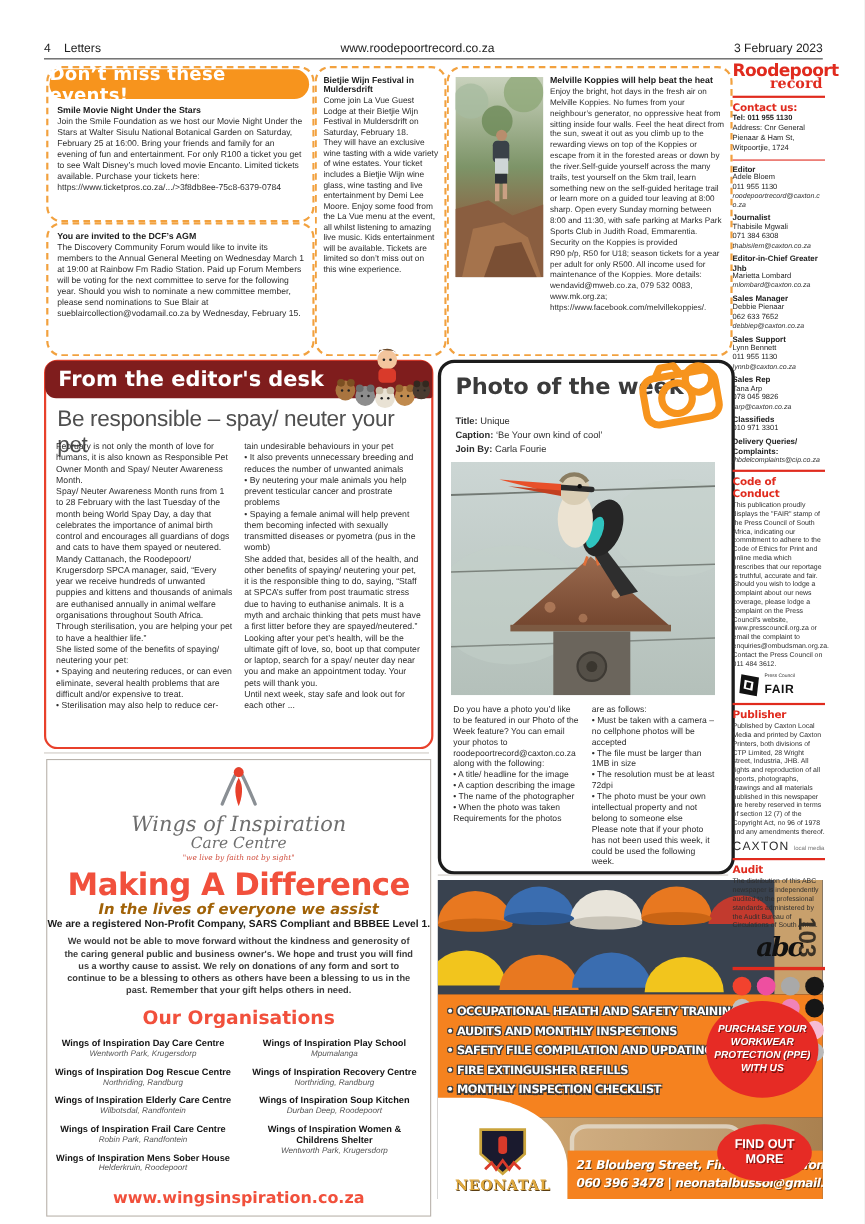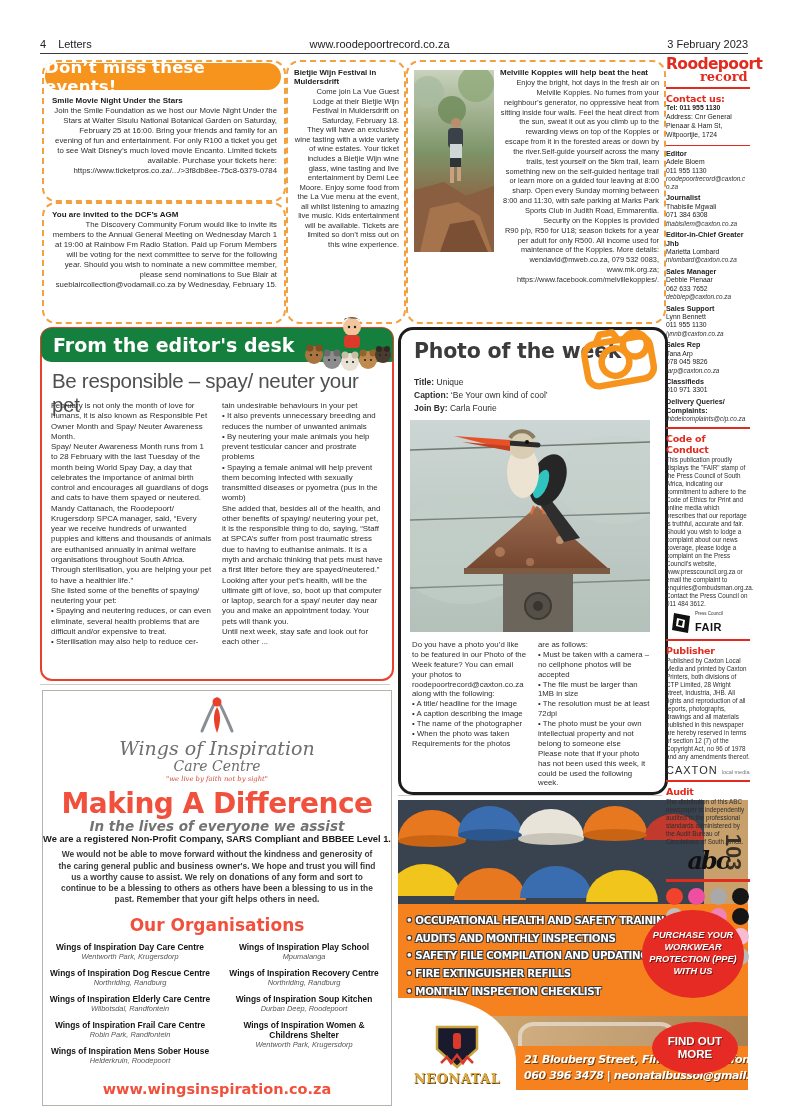--- a/index.html
+++ b/index.html
@@ -10,24 +10,24 @@
             border-bottom:1.4px solid #3c3c3c;display:flex;align-items:flex-end;
             justify-content:space-between;font-size:11px;color:#222;padding-bottom:3px;}
   .masthead .pgno{margin-right:12px;}
   .masthead .left{display:flex;}
   
   .wavybox{position:absolute;border:2px dashed #f2a13e;border-radius:14px;background:#fff;}
   .events-banner{position:absolute;left:45px;top:63px;width:236px;height:27px;background:#f7941d;
                  border-radius:15px;color:#fff;font-family:"DejaVu Sans",sans-serif;font-weight:800;
                  font-size:16.5px;display:flex;align-items:center;justify-content:center;letter-spacing:.2px;z-index:3;}
   .ev-head{font-size:8px;font-weight:bold;color:#1c1c1c;margin:0 0 1px 0;}
-  .ev-body{font-size:7.8px;line-height:1.28;color:#2e2e2e;white-space:pre-line;text-align:right;}
+  .ev-body{font-size:7.8px;line-height:1.28;color:#2e2e2e;white-space:pre-line;}
   
   .ed-box{position:absolute;left:40px;top:327px;width:350px;height:350px;border:2.5px solid #e8402b;border-radius:12px;background:#fff;}
-  .ed-banner{position:absolute;left:-1px;top:-1px;right:-1px;height:34px;background:#15803d;
+  .ed-banner{position:absolute;left:-1px;top:-1px;right:-1px;height:34px;background:#7f1d1d;
              border-radius:10px 10px 2px 10px;color:#fff;font-family:"DejaVu Sans",sans-serif;
              font-weight:800;font-size:19px;display:flex;align-items:center;padding-left:12px;}
   .ed-headline{position:absolute;left:10px;top:40px;right:8px;font-size:20.5px;color:#4f4f4f;
                font-weight:400;letter-spacing:-.3px;}
   .ed-cols{position:absolute;left:9px;top:72px;right:9px;bottom:6px;display:flex;gap:10px;}
   .ed-col{width:162px;font-size:7.9px;line-height:1.3;color:#2e2e2e;white-space:pre-line;}
   .mascot{position:absolute;right:0px;top:-16px;z-index:4;}
   
   .pw-box{position:absolute;left:398px;top:327px;width:264px;height:462px;border:3px solid #1c1c1c;
           border-radius:15px;background:#fff;}
@@ -39,21 +39,21 @@
   .pw-photo{position:absolute;left:9px;top:90px;width:240px;height:212px;}
   .pw-cols{position:absolute;left:11px;right:9px;top:310px;display:flex;gap:12px;}
   .pw-col{width:114px;font-size:7.8px;line-height:1.27;color:#2e2e2e;white-space:pre-line;}
   
   .wi-box{position:absolute;left:42px;top:690px;width:348px;height:414px;border:1px solid #b9b2ab;
           background:#fff;text-align:center;}
   .wi-logo-script{font-family:"DejaVu Serif",serif;font-style:italic;color:#6e6e6e;font-size:19px;line-height:1.02;}
   .wi-logo-script2{font-family:"DejaVu Serif",serif;font-style:italic;color:#6e6e6e;font-size:14px;}
   .wi-tag{font-family:"DejaVu Serif",serif;font-style:italic;color:#cf4a3a;font-size:6.8px;margin-top:1px;}
   .wi-mad{color:#f1503c;font-weight:800;font-size:28px;letter-spacing:-.5px;margin-top:4px;font-family:"DejaVu Sans",sans-serif;}
-  .wi-sub{color:#737373;font-weight:800;font-style:italic;font-size:13.5px;margin-top:-2px;font-family:"DejaVu Sans",sans-serif;}
+  .wi-sub{color:#a16207;font-weight:800;font-style:italic;font-size:13.5px;margin-top:-2px;font-family:"DejaVu Sans",sans-serif;}
   .wi-reg{font-size:9.3px;font-weight:bold;color:#1c1c1c;}
   .wi-para{font-size:8.4px;font-weight:600;color:#3d3d3d;line-height:1.34;margin:5px 13px 0 13px;}
   .wi-orghead{color:#f1503c;font-weight:800;font-size:17px;margin-top:9px;font-family:"DejaVu Sans",sans-serif;}
   .wi-grid{display:flex;margin-top:7px;}
   .wi-colL,.wi-colR{width:50%;}
   .wi-org{margin-bottom:7px;}
   .wi-org .nm{font-size:8.4px;font-weight:bold;color:#151515;line-height:1.2;}
   .wi-org .lc{font-size:7.4px;font-style:italic;color:#555;}
   .wi-foot{color:#f1503c;font-weight:800;font-size:14.5px;line-height:1.25;margin-top:8px;font-family:"DejaVu Sans",sans-serif;}
   

